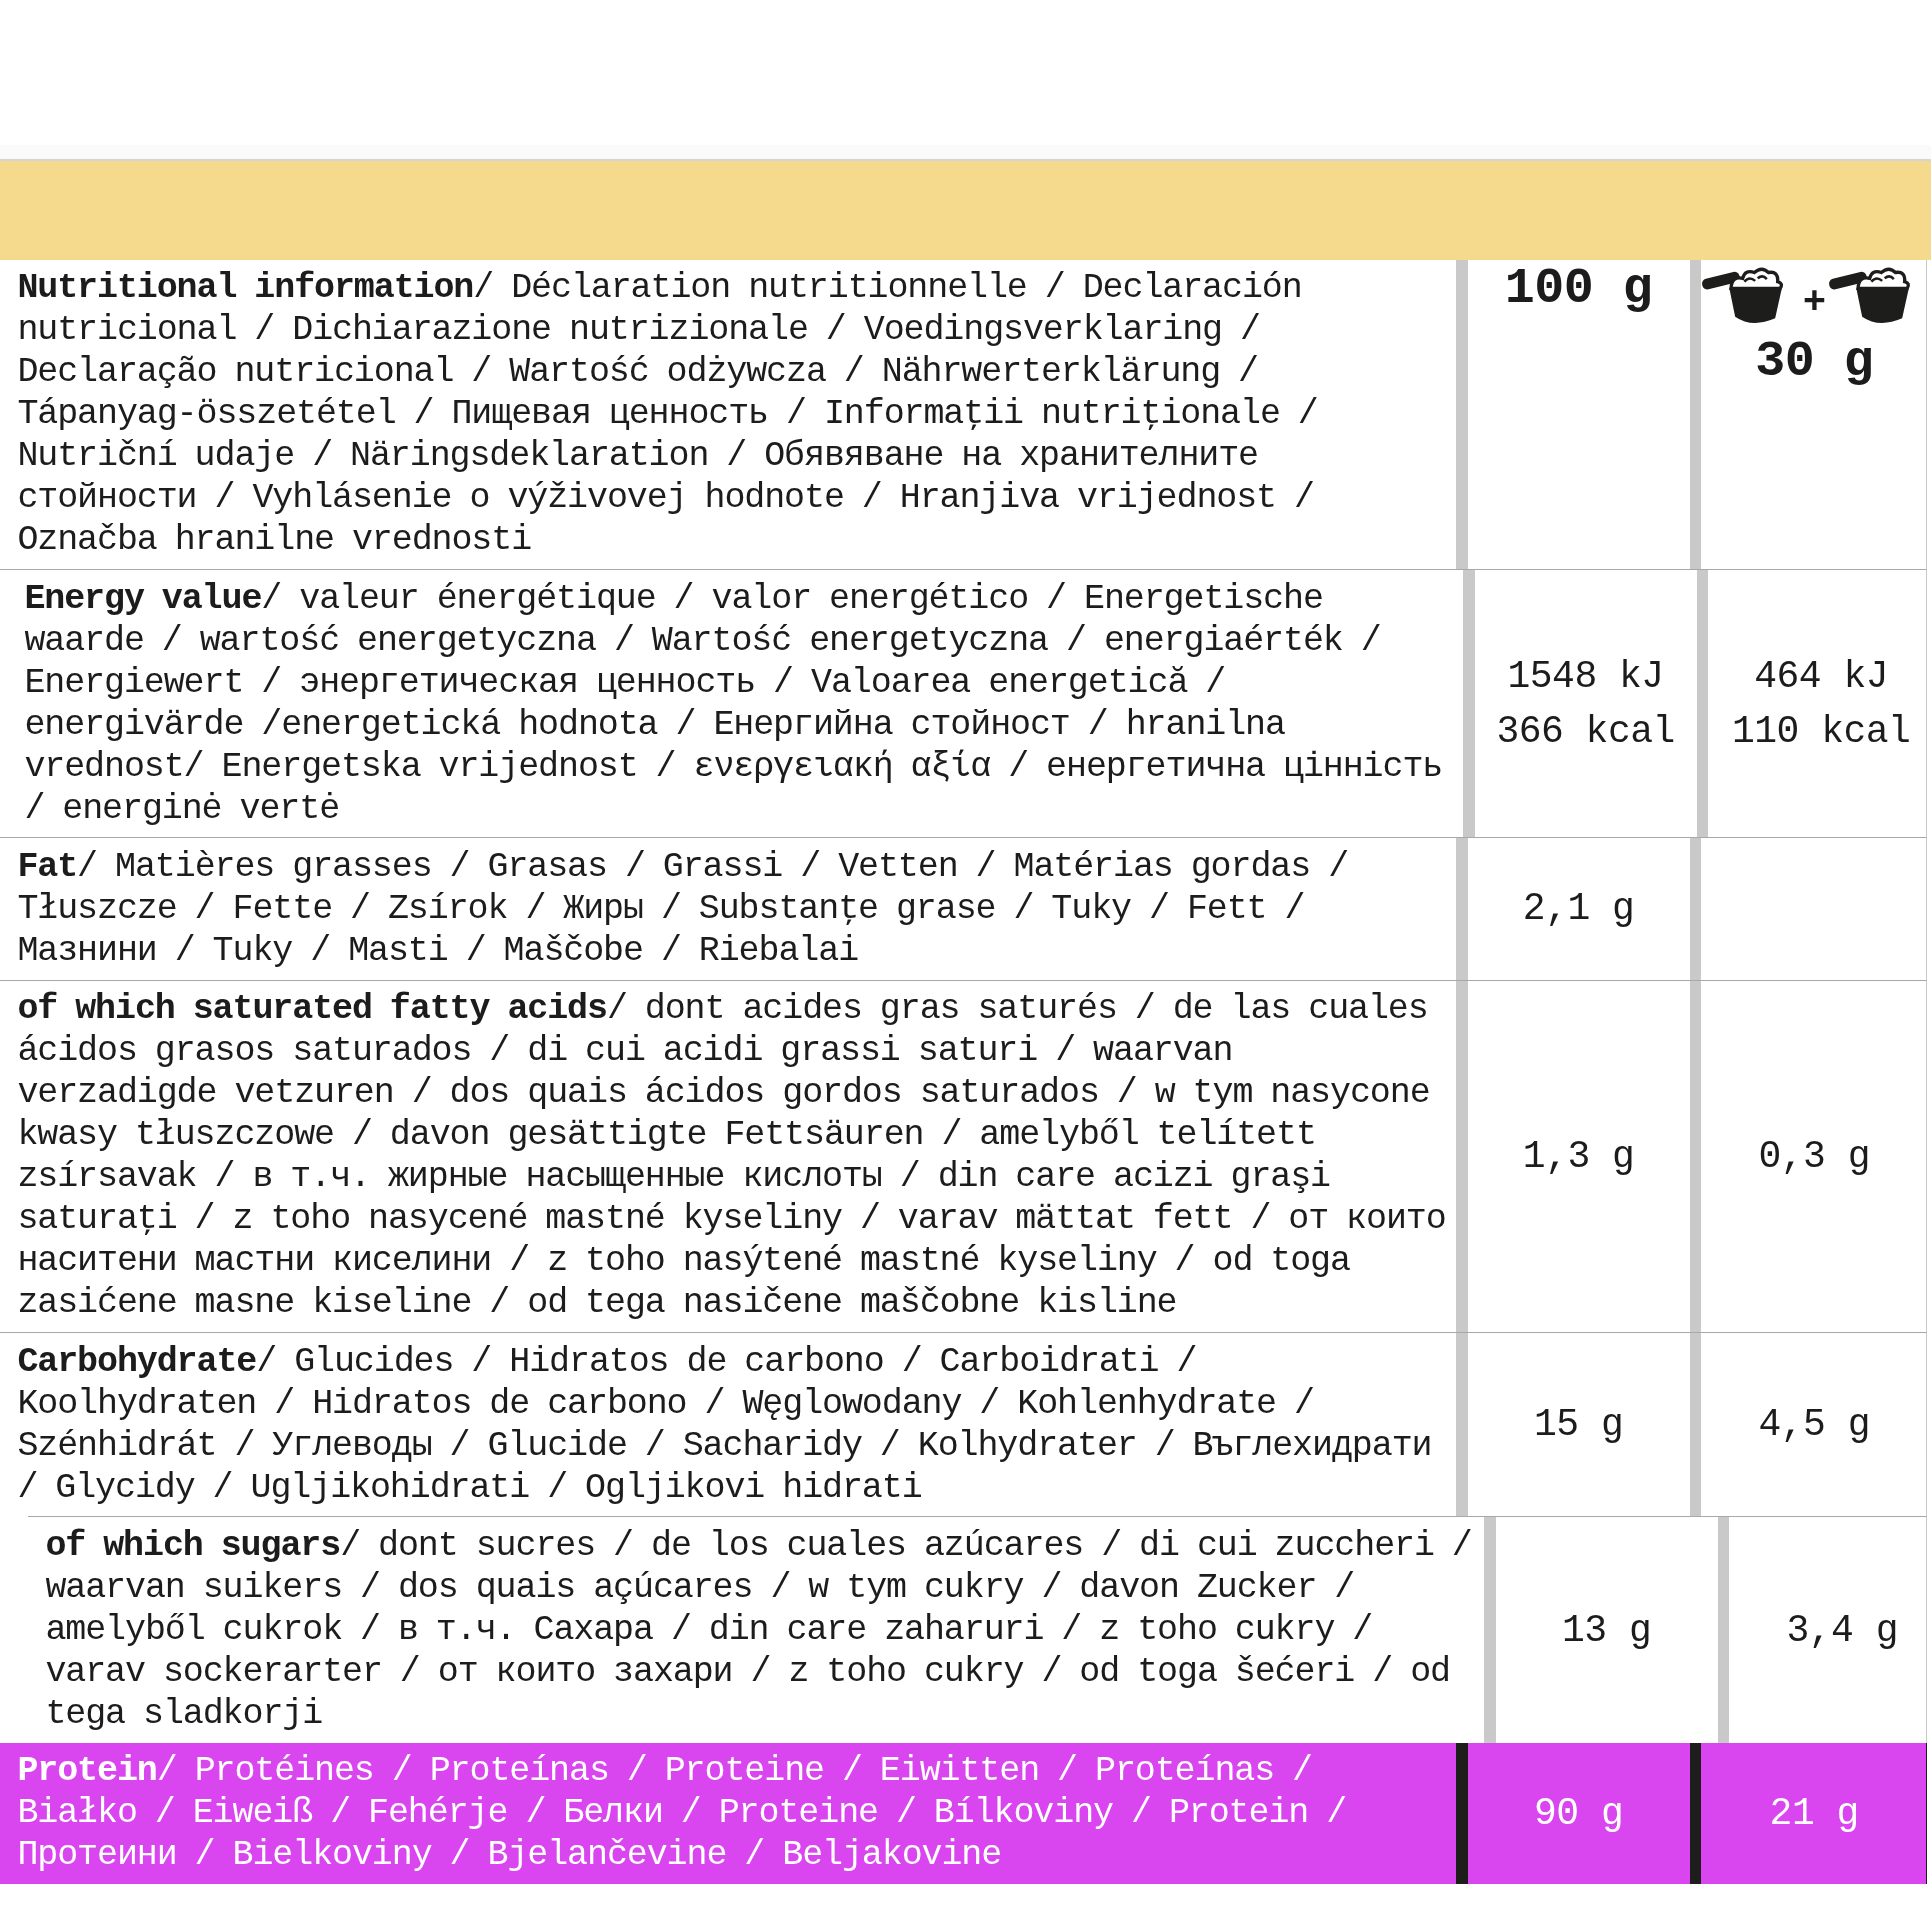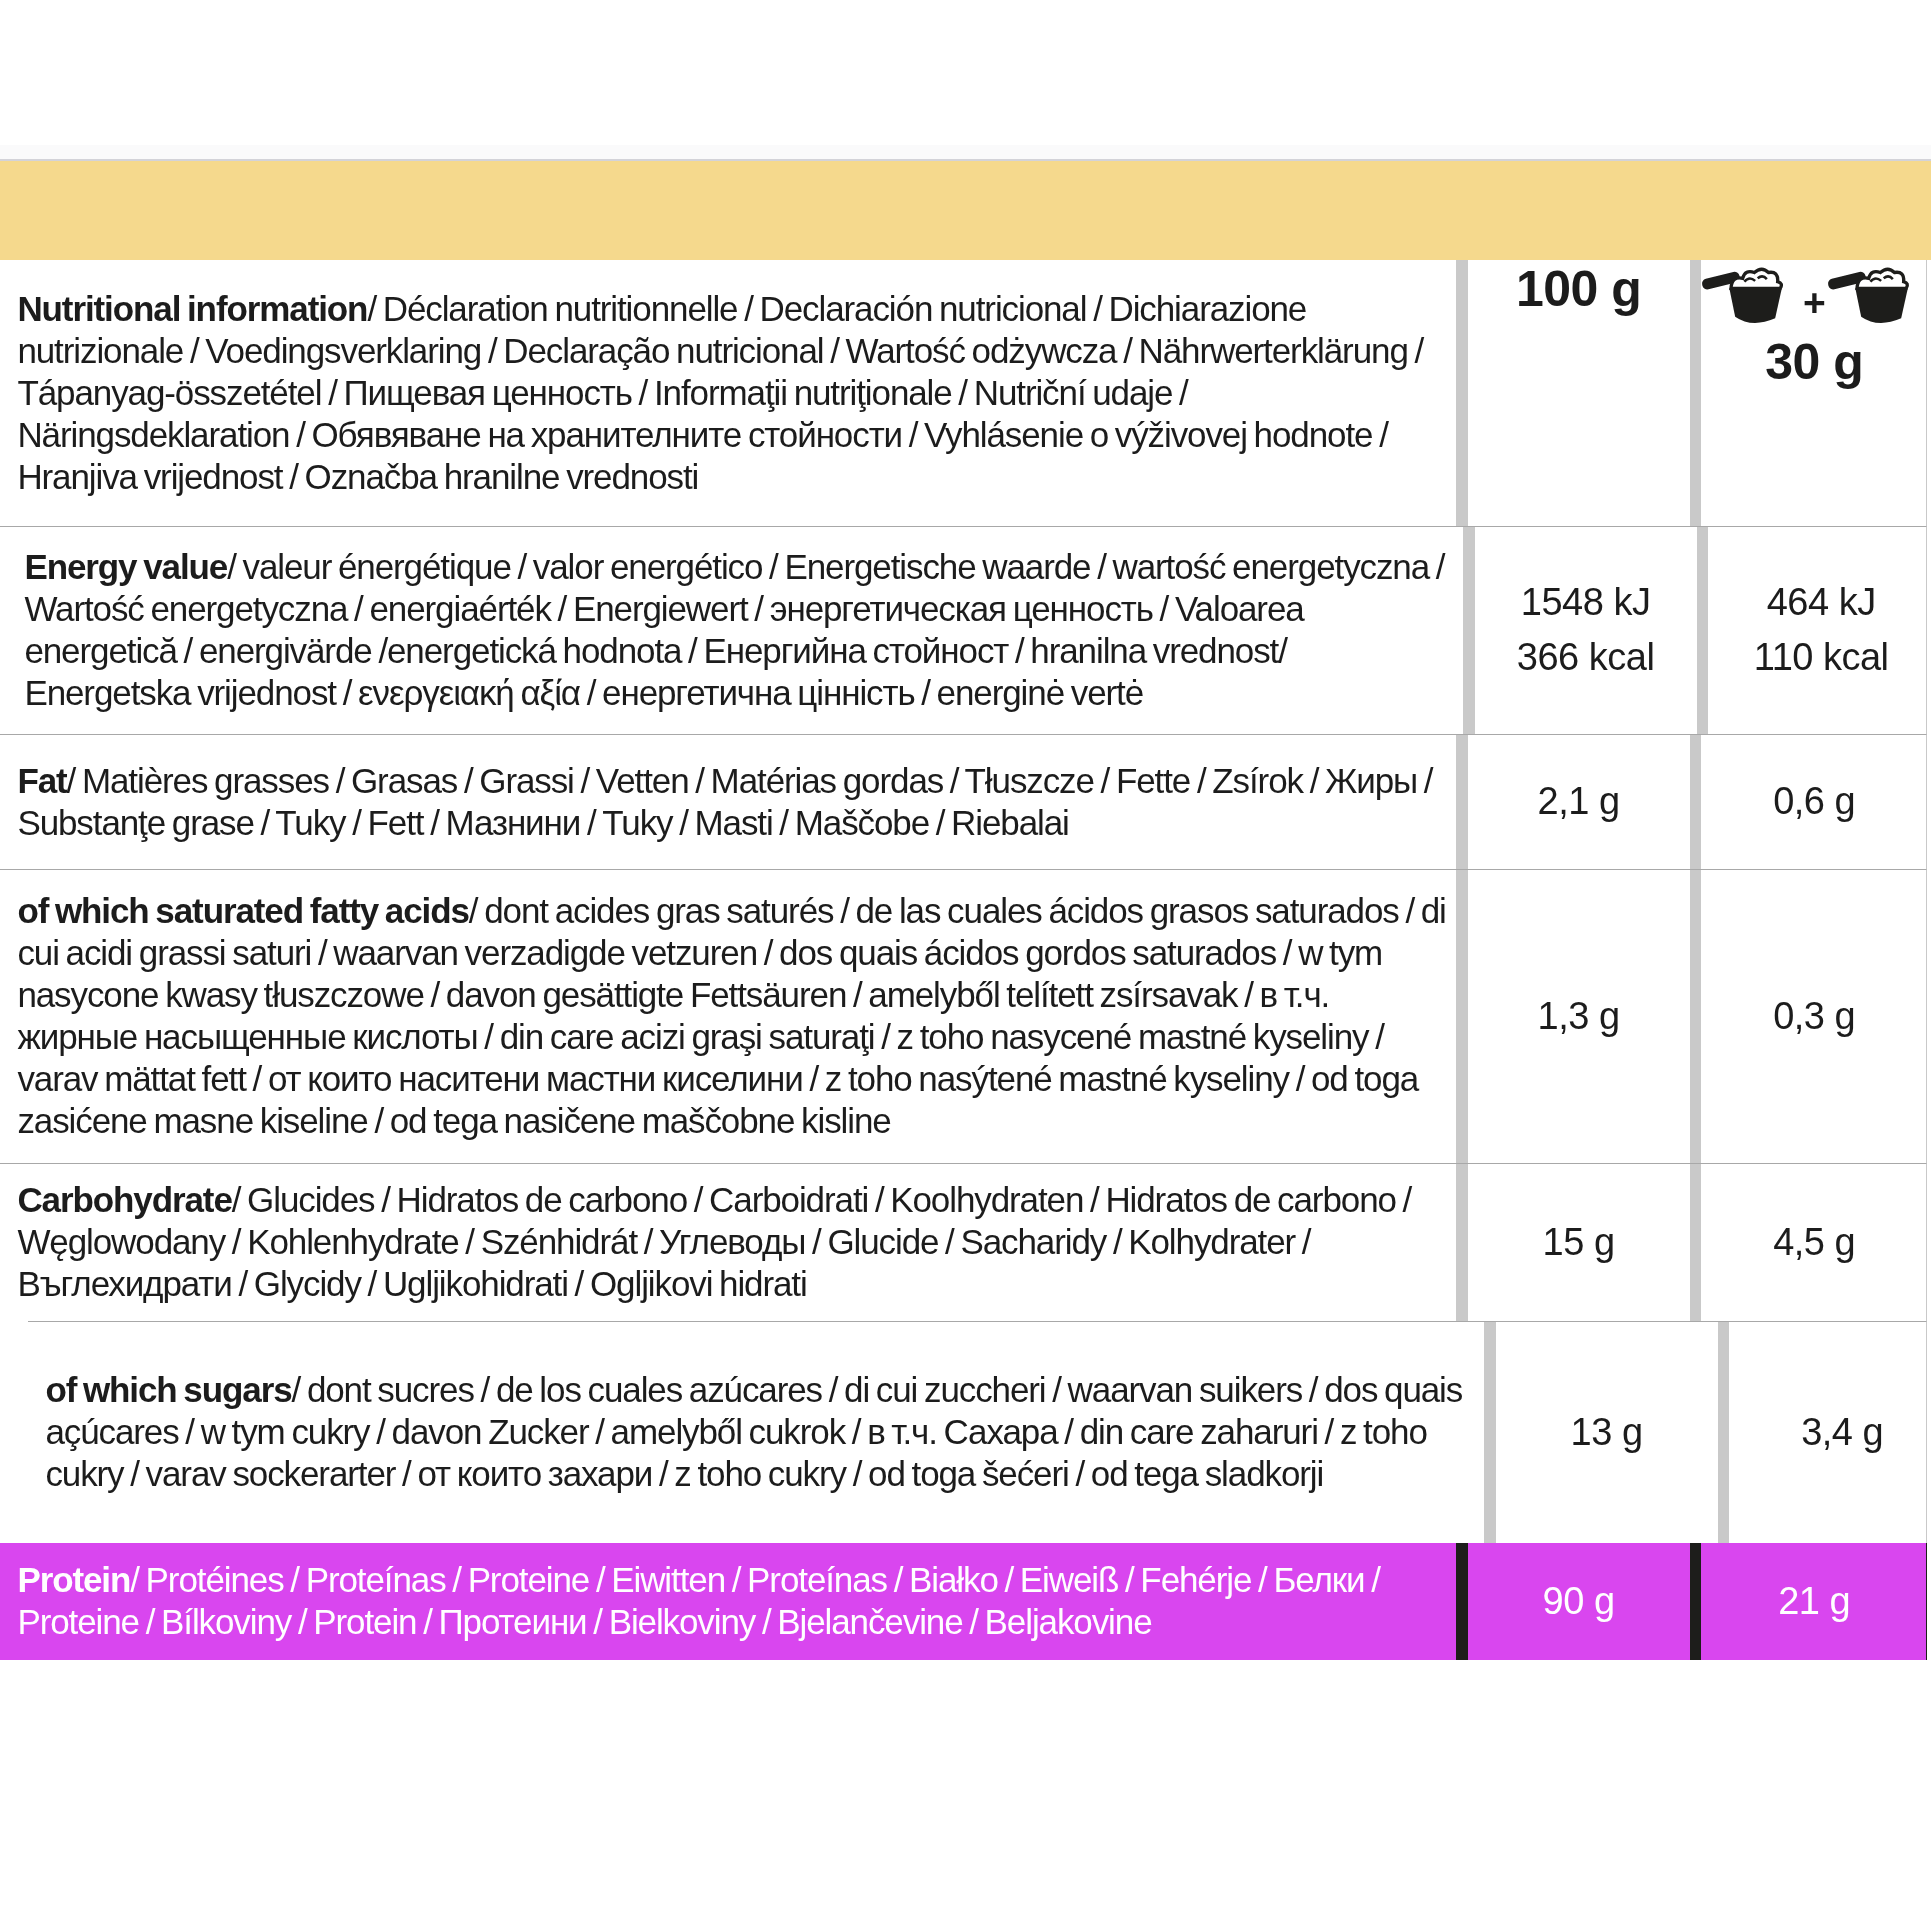--- a/index.html
+++ b/index.html
@@ -1,18 +1,18 @@
 <!DOCTYPE html>
 <html><head>
 <meta charset="utf-8">
 <style>
   html,body{margin:0;padding:0;background:#fff;}
   .page{
     position:relative;width:1931px;height:1931px;background:#fff;overflow:hidden;
-    font-family:Liberation Sans, sans-serif;color:#1c1c1c;
+    font-family:Liberation Mono, monospace;color:#1c1c1c;
   }
   .top-spacer{height:145px;}
   .pre-band-strip{height:13.5px;background:#fafafb;border-bottom:2.9px solid #d3d3d9;}
   .yellow-band{height:99px;background:#f5d98d;}
   .ntable{width:1927px;}
   .row{
     display:grid;
     grid-template-columns:1456px 11.6px 222px 11.6px 226px;
     box-sizing:border-box;
     border-right:1.9px solid #c9c9c9;
@@ -112,23 +112,20 @@
       <div class="desc">
         <p class="desc-text">
           <span class="lead">Fat</span><span>/ Matières grasses / Grasas / Grassi / Vetten / Matérias gordas / Tłuszcze / Fette / Zsírok / Жиры / Substanţe grase / Tuky / Fett / Мазнини / Tuky / Masti / Maščobe / Riebalai</span>
         </p>
       </div>
       <div class="vbar"></div>
       <div class="val">
         <span>2,1 g</span>
       </div>
       <div class="vbar"></div>
-      <div class="val">
-        <span>0,6 g</span>
-      </div>
     </div>
 
     <div class="row r-satfat gridline">
       <div class="desc">
         <p class="desc-text">
           <span class="lead">of which saturated fatty acids</span><span>/ dont acides gras saturés / de las cuales ácidos grasos saturados / di cui acidi grassi saturi / waarvan verzadigde vetzuren / dos quais ácidos gordos saturados / w tym nasycone kwasy tłuszczowe / davon gesättigte Fettsäuren / amelyből telített zsírsavak / в т.ч. жирные насыщенные кислоты / din care acizi graşi saturaţi / z toho nasycené mastné kyseliny / varav mättat fett / от които наситени мастни киселини / z toho nasýtené mastné kyseliny / od toga zasićene masne kiseline / od tega nasičene maščobne kisline</span>
         </p>
       </div>
       <div class="vbar"></div>
       <div class="val">

